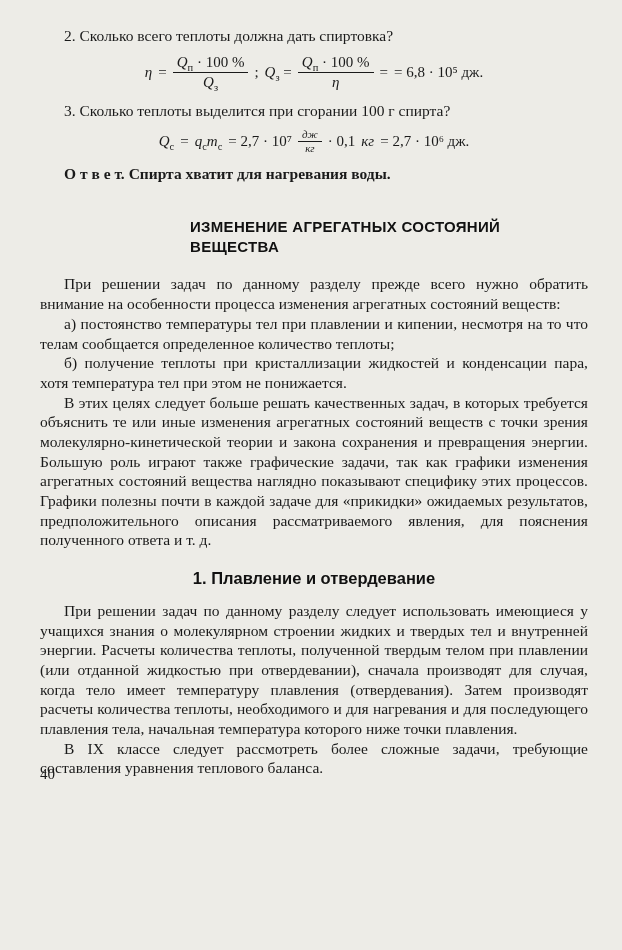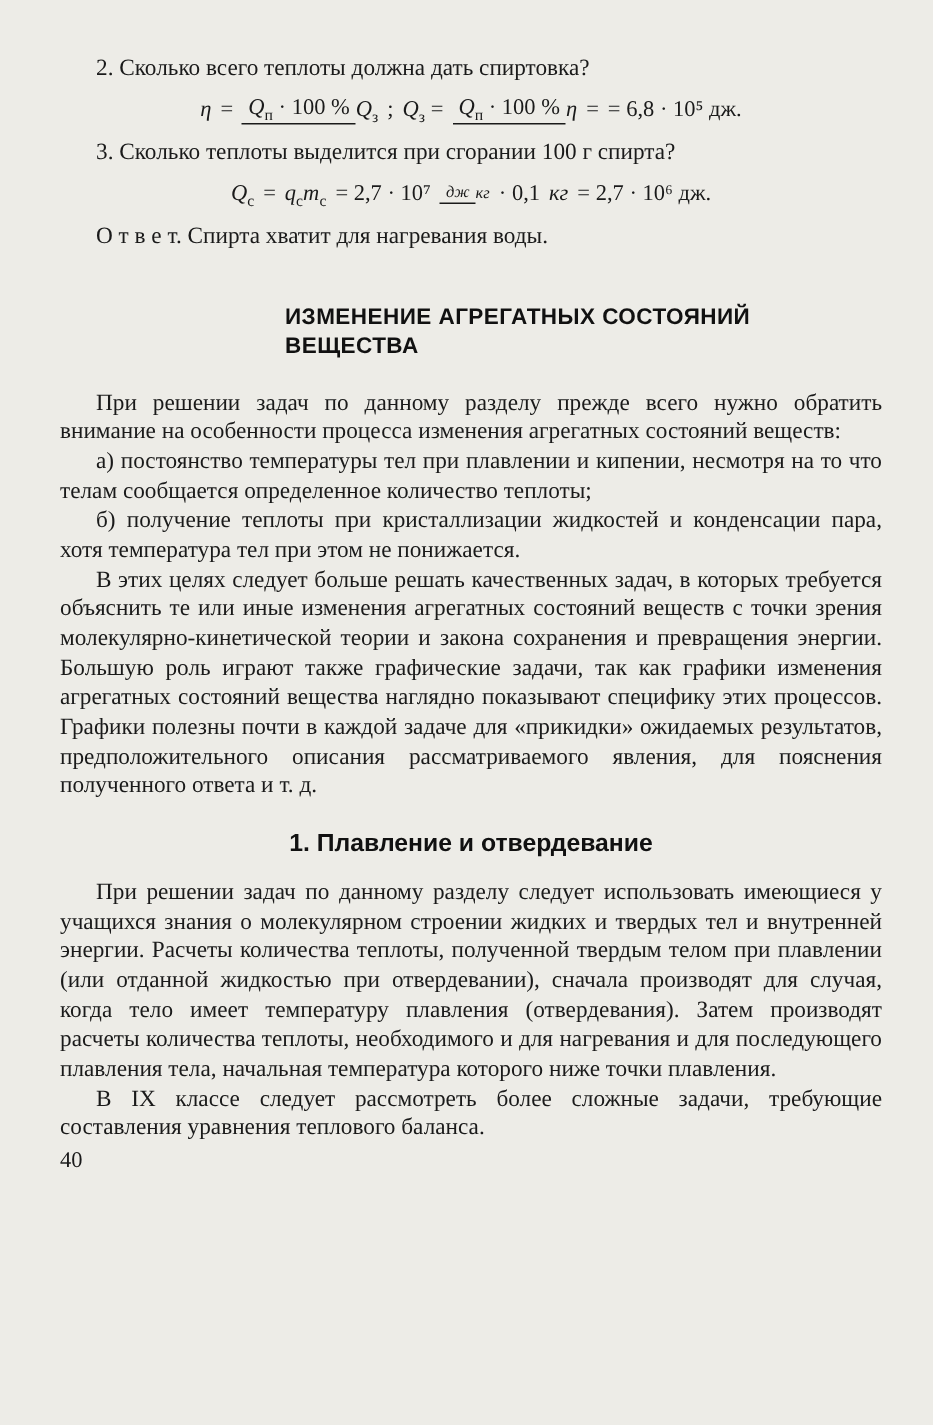--- a/index.html
+++ b/index.html
@@ -1,34 +1,34 @@
 <!DOCTYPE html>
 <html><head>
 <meta charset="utf-8">
 <style>
   html,body{margin:0;padding:0;}
   body{width:622px;height:950px;background:#edece7;}
   .page{
     box-sizing:border-box;width:622px;height:798px;
-    padding:36px 34px 0 40px;position:relative;
+    padding:26px 34px 0 40px;position:relative;
     font-family:"Liberation Serif","DejaVu Serif",serif;
     font-size:15.5px;line-height:1.27;color:#1a1a1a;
   }
   .para{margin:0;text-align:justify;text-indent:24px;}
   .formula{
     display:flex;justify-content:center;align-items:center;gap:6px;
     margin:8px 0 9px;font-size:15px;white-space:nowrap;
   }
   .var{font-style:italic;}
   sub{font-size:10.5px;line-height:0;}
-  .frac{display:inline-flex;align-items:center;line-height:1.18;text-align:center;}
+  .frac{display:inline-flex;flex-direction:column;align-items:center;line-height:1.18;text-align:center;}
   .frac .num{border-bottom:1px solid #1a1a1a;padding:0 4px 1px;}
   .frac .den{padding-top:1px;}
   .frac-sm{font-size:11px;line-height:1.05;}
-  .answer{margin-top:6px;}
+  .answer{margin-top:6px;font-weight:bold;}
   .chapter{margin:34px 0 18px 150px;}
   .chapter-label{letter-spacing:5px;font-size:14.5px;margin:0 0 16px;}
   .chapter-title{
     font-family:"Liberation Sans","DejaVu Sans",sans-serif;font-weight:700;
     font-size:15px;line-height:1.3;margin:0;max-width:400px;letter-spacing:.3px;color:#111;
   }
   .section-heading{
     text-align:center;font-family:"Liberation Sans","DejaVu Sans",sans-serif;
     font-weight:700;font-size:16.5px;margin:18px 0 12px;color:#111;
   }

